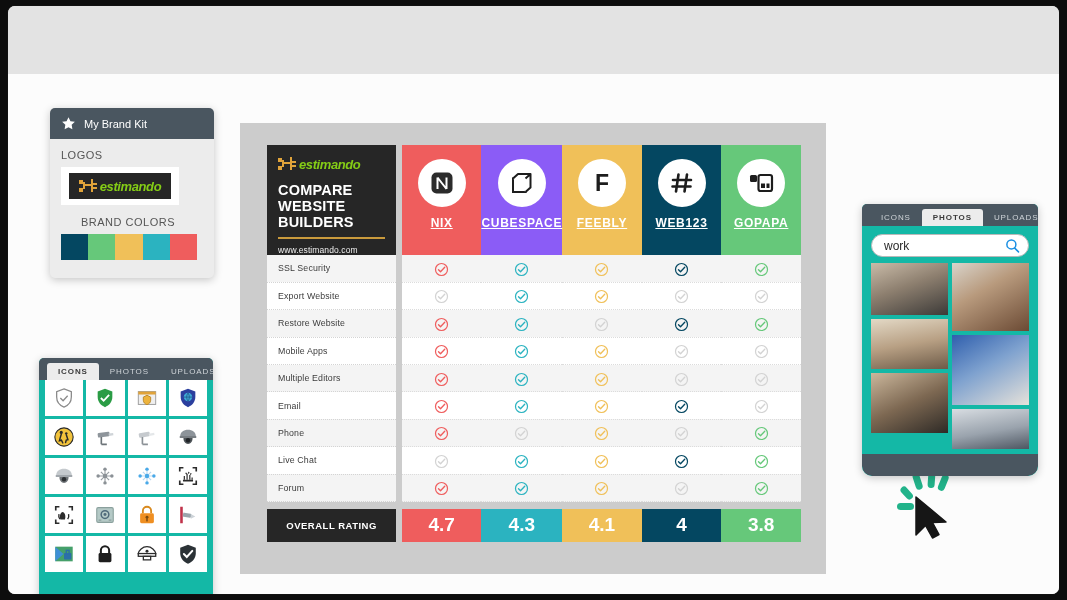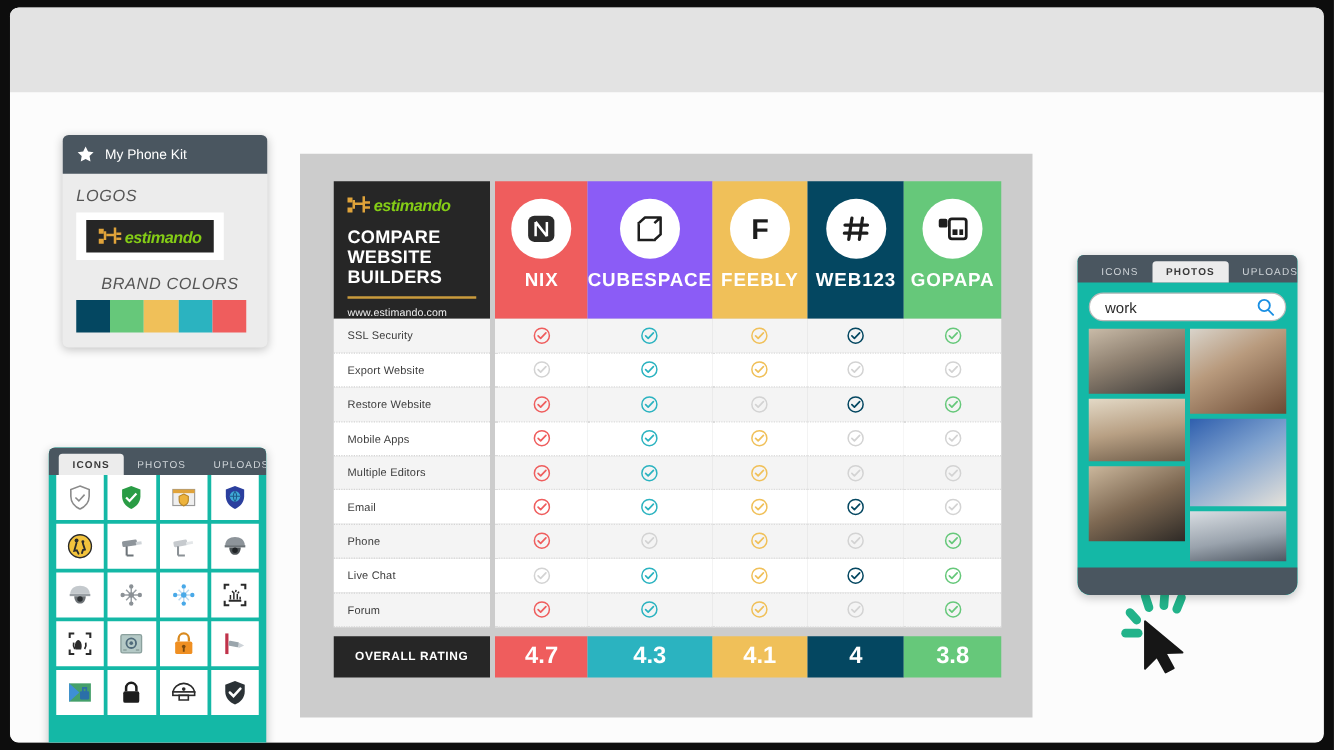--- a/index.html
+++ b/index.html
@@ -66,22 +66,22 @@
   .brandhead-in {
     height: 110px; display: flex; flex-direction: column;
     align-items: center; justify-content: flex-start; padding-top: 14px;
   }
   .circ {
     width: 48px; height: 48px; border-radius: 50%; background: #fff;
     display: flex; align-items: center; justify-content: center;
     margin-bottom: 9px;
   }
   .bname {
-    color: #fff; font-size: 15px; font-weight: bold;
-    letter-spacing: .7px; text-transform: uppercase;
+    color: #fff; font-size: 12px; font-weight: bold;
+    letter-spacing: .7px; text-transform: uppercase; text-decoration: underline;
   }
 
   
   td.feat {
     background: #fff; color: #3c3c3c; font-size: 8.8px;
     padding: 0 0 0 11px; height: 27.4px; letter-spacing: .15px;
     border-bottom: 1px dotted #d4d4d4;
   }
   tr.alt td.feat, tr.alt td.mark { background: #f4f4f4; }
   td.mark {
@@ -107,21 +107,21 @@
 
   
   #brandkit { left: 42px; top: 34px; width: 164px; height: 170px; background: #ececec;
     border-radius: 5px; overflow: hidden; }
   #bk-head {
     height: 31px; background: #4a5660; display: flex; align-items: center;
     padding-left: 11px; gap: 8px;
   }
   #bk-head .t { color: #fff; font-size: 11px; }
   #bk-body { padding: 10px 11px; }
-  .sect-label { font-size: 13px; color: #555; letter-spacing: .5px; margin-bottom: 6px; font-style: italic; }
+  .sect-label { font-size: 11px; color: #555; letter-spacing: .5px; margin-bottom: 6px; }
   #logo-box { background: #fff; padding: 6px 8px; width: 118px; }
   #logo-inner { background: #262626; height: 26px; display: flex; align-items: center;
     justify-content: center; gap: 2px; }
   #swatches { display: flex; width: 136px; height: 26px; }
   #swatches i { flex: 1; display: block; }
 
   
   .tabpanel { background: #14b8a6; border-radius: 5px; overflow: hidden; margin-top: 10px; }
   .tabbar { height: 22px; background: #4a5660; display: flex; align-items: flex-end; padding-left: 8px; }
   .tab {
@@ -494,21 +494,21 @@
           <path d="M28 30 L28 68 L37.5 58.5 L44.5 71 L51 67.5 L44.5 55.5 L58 55 Z" fill="#161616" stroke="#161616" stroke-width="1.5" stroke-linejoin="round"></path>
         </svg>
       </div>
     </div>
 
     <div id="brandkit" class="panel panel-shadow">
       <div id="bk-head">
         <svg width="15" height="15" viewBox="0 0 20 20">
           <path d="M10 1.5l2.6 5.4 5.9.8-4.3 4.1 1 5.9L10 15l-5.2 2.7 1-5.9L1.5 7.7l5.9-.8z" fill="#fff"></path>
         </svg>
-        <span class="t">My Phone Kit</span>
+        <span class="t">My Brand Kit</span>
       </div>
       <div id="bk-body">
         <div class="sect-label">LOGOS</div>
         <div id="logo-box">
           <div id="logo-inner">
             <span class="logo-mark">
               <i style="left:0;top:1px;width:4px;height:4px;"></i>
               <i style="left:0;top:9px;width:4px;height:4px;"></i>
               <i style="left:4px;top:3px;width:2px;height:7px;"></i>
               <i style="left:6px;top:5px;width:7px;height:2px;"></i>

